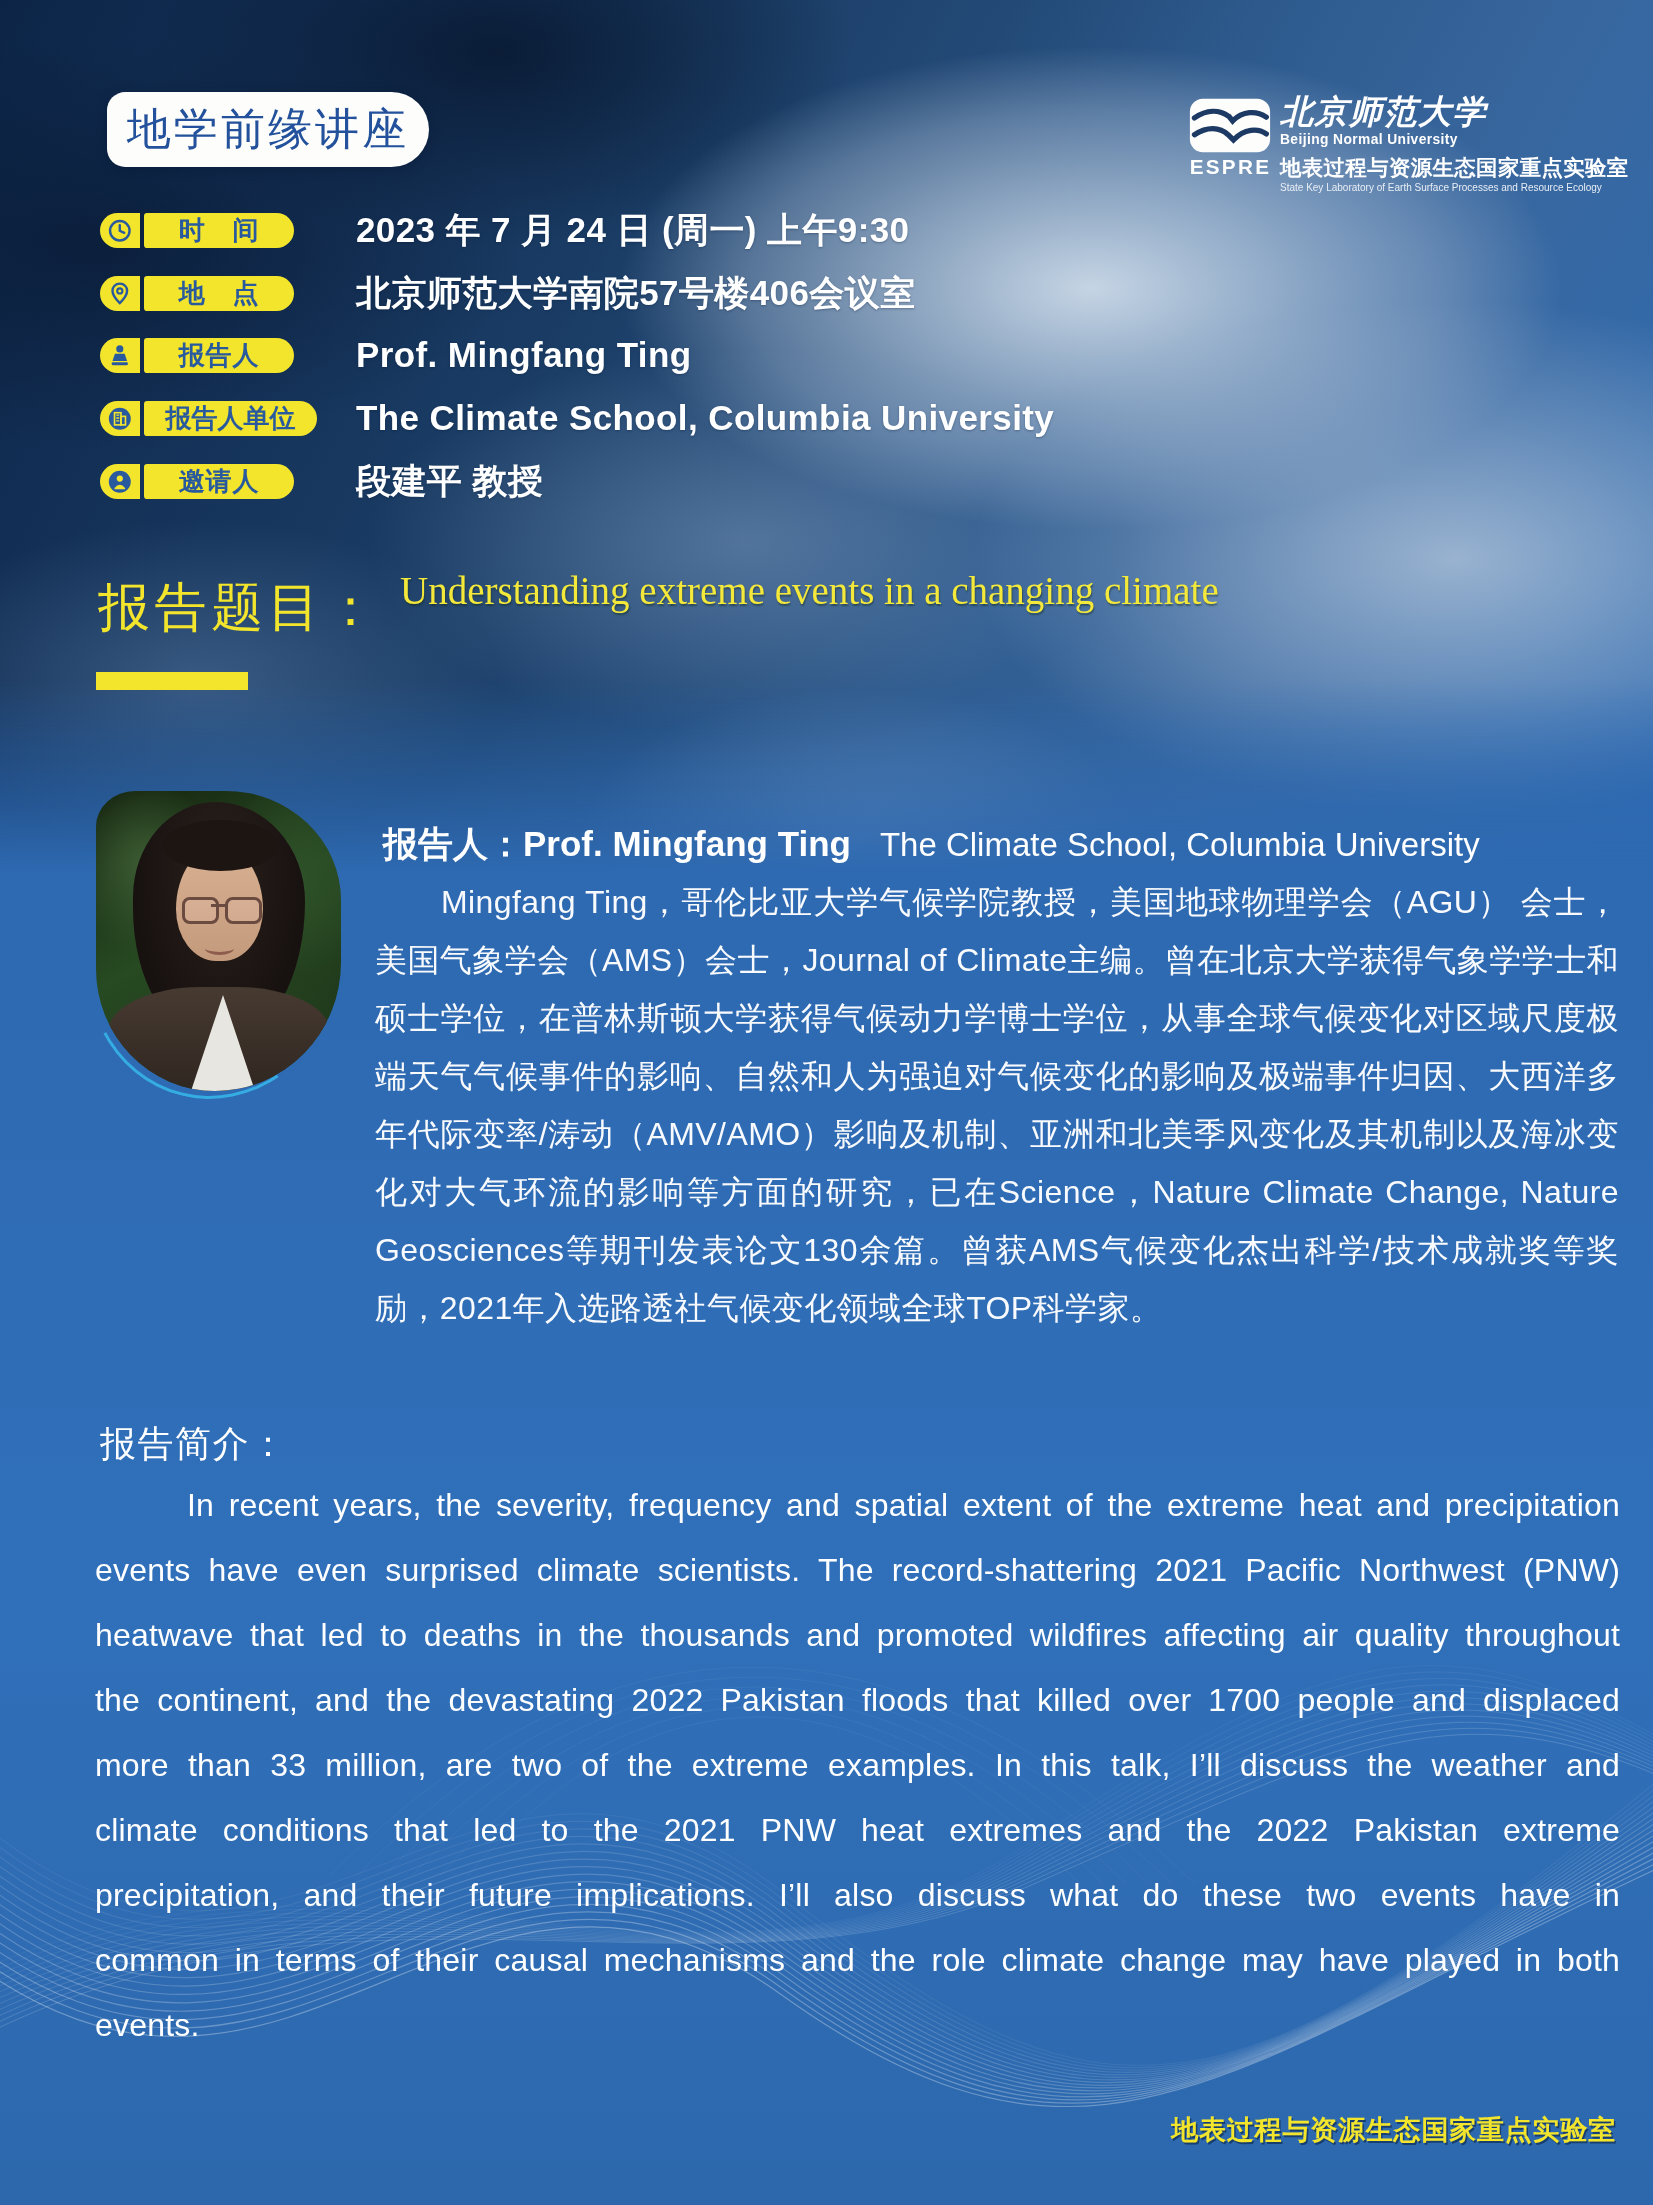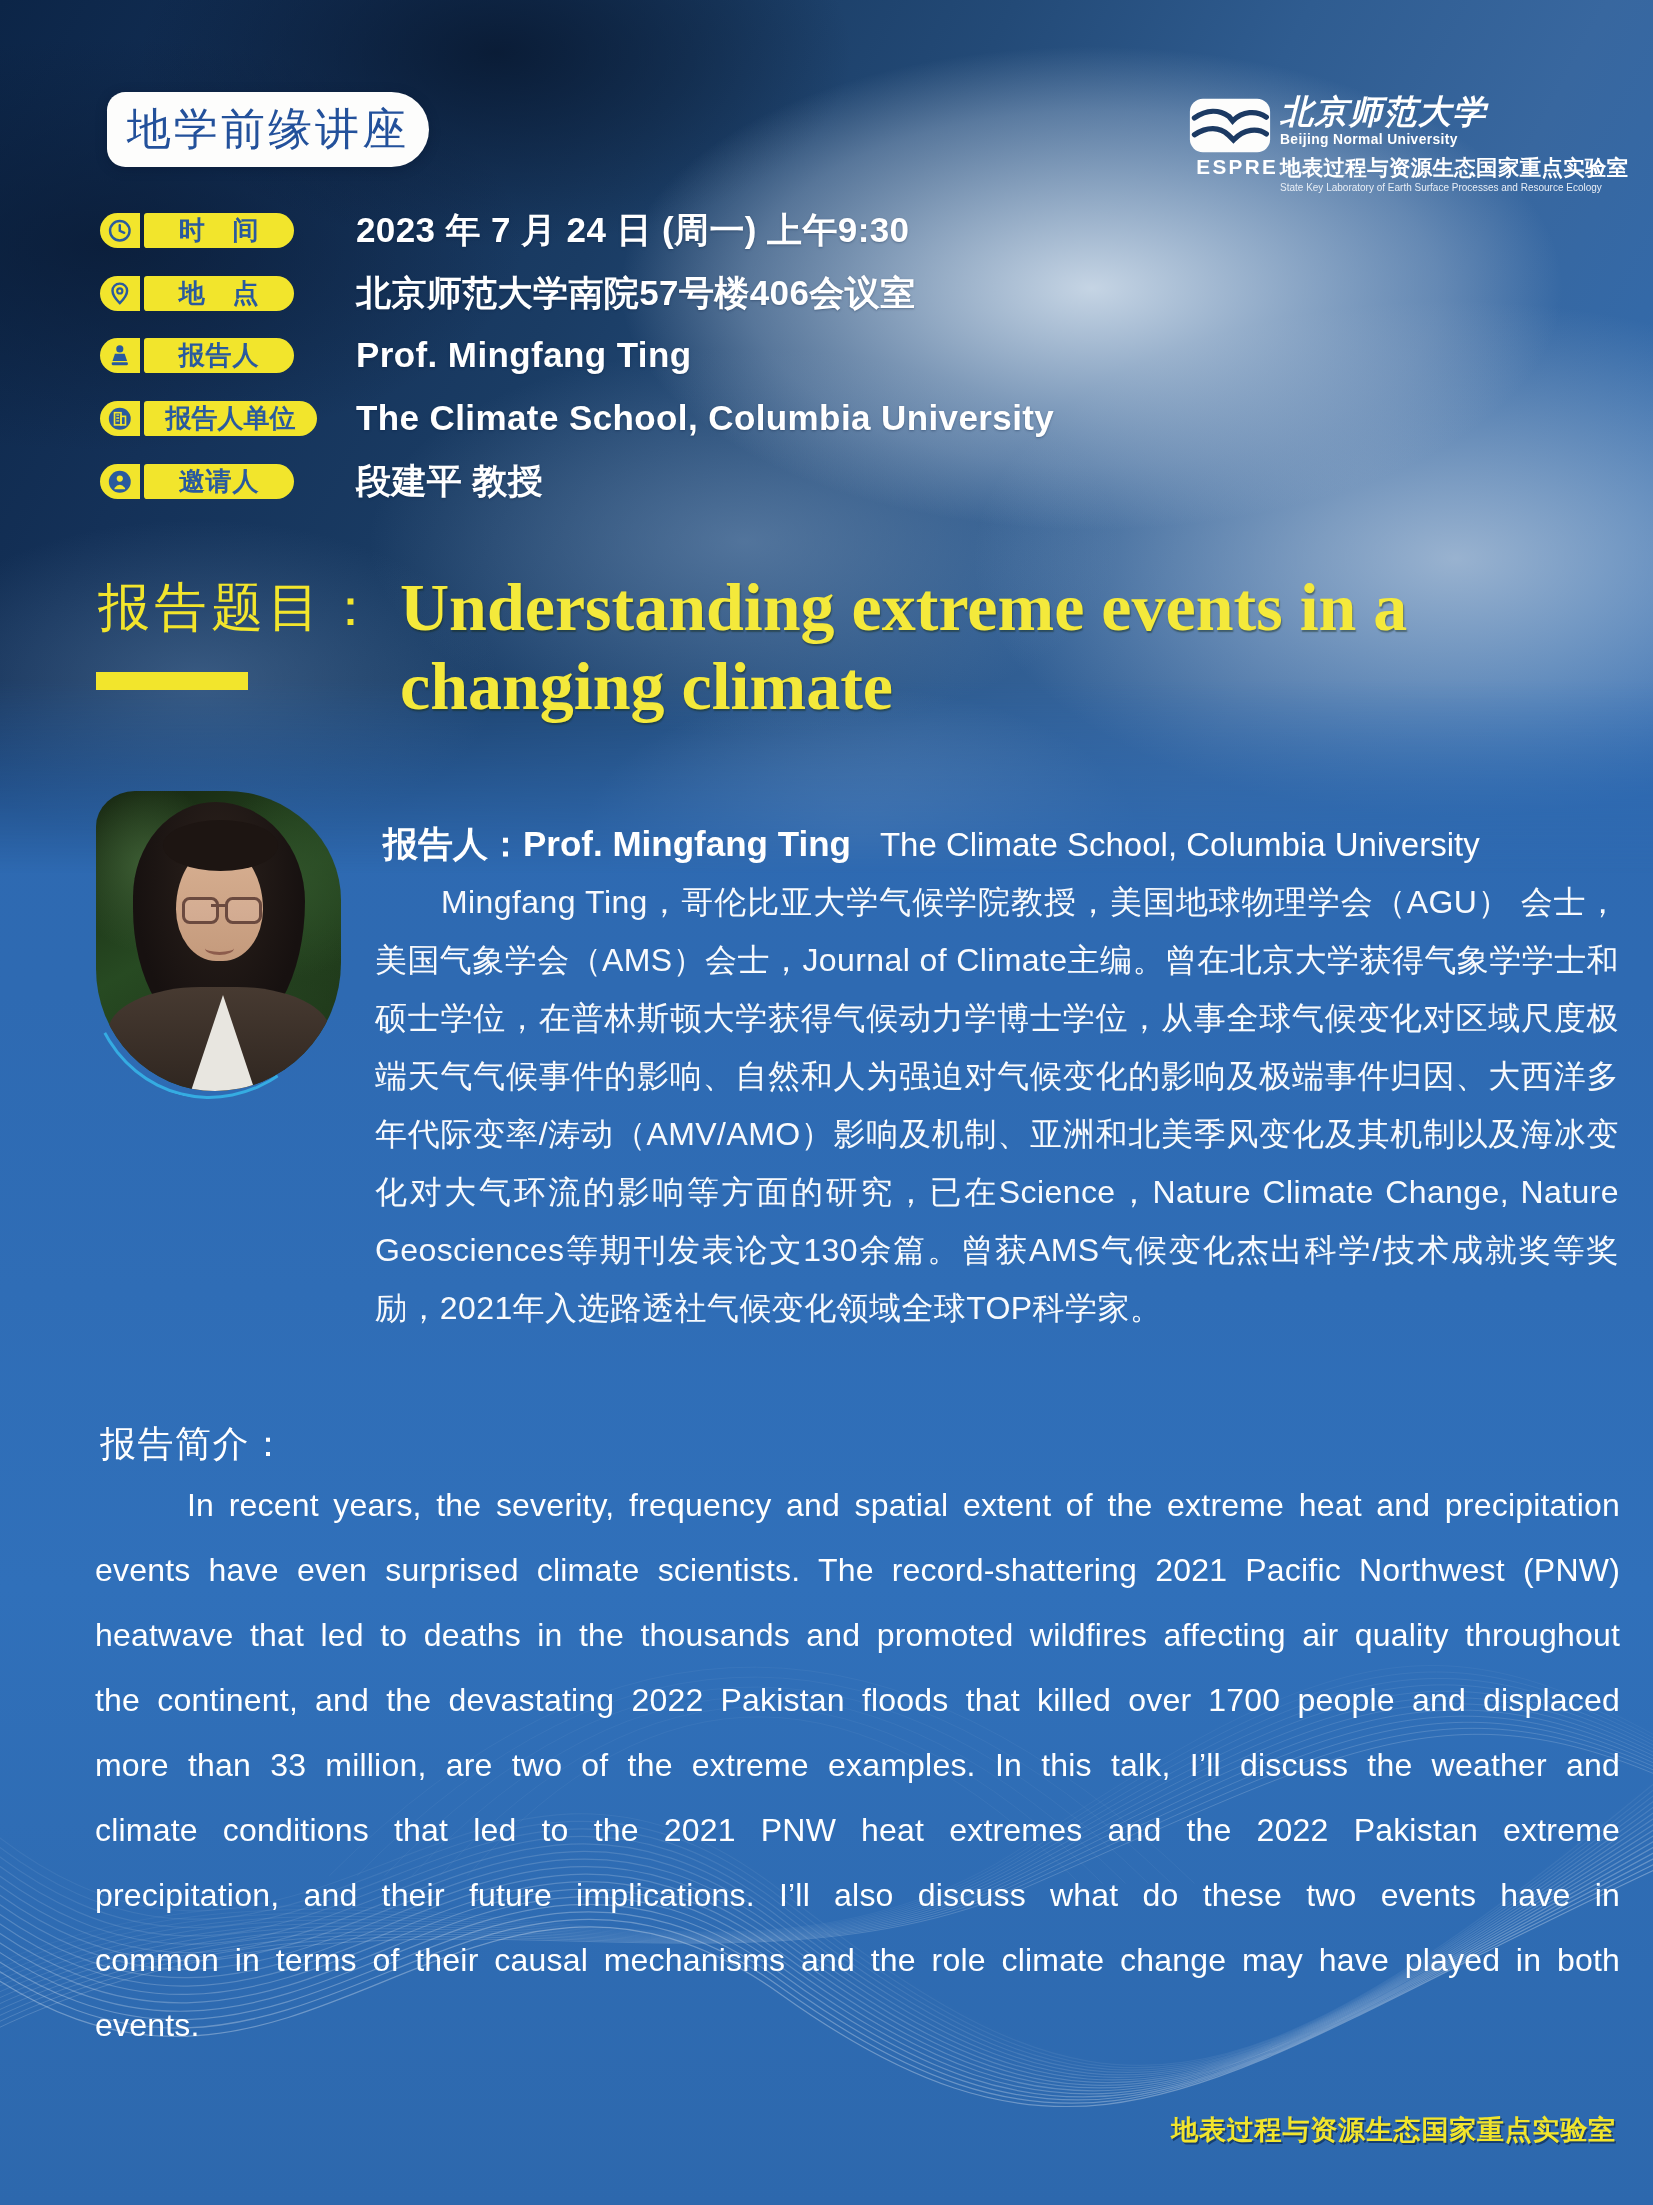--- a/index.html
+++ b/index.html
@@ -30,21 +30,21 @@
   
   .badge{
     left:107px;top:92px;width:322px;height:75px;background:#fdfdfc;
     border-radius:20px 41px 41px 20px;display:flex;align-items:center;justify-content:center;
     box-shadow:0 2.3px 10.7px rgba(5,20,45,.35);
   }
   .badge span{font-size:44px;font-weight:normal;color:#23519b;letter-spacing:3.1px;}
 
   
   .logo-box{left:1189px;top:98px;width:82px;height:55px;}
-  .logo-acronym{left:1183px;top:155px;width:95px;text-align:right;color:#fff;font-weight:bold;font-size:20.7px;letter-spacing:2.3px;}
+  .logo-acronym{left:1183px;top:155px;width:95px;text-align:center;color:#fff;font-weight:bold;font-size:20.7px;letter-spacing:2.3px;}
   .uni-zh{left:1280px;top:90px;color:#fff;font-size:33px;font-weight:bold;font-style:italic;font-family:"Liberation Serif","DejaVu Serif",serif;letter-spacing:1.5px;}
   .uni-en{left:1280px;top:132px;color:#fff;font-size:13.8px;font-weight:bold;letter-spacing:0.4px;}
   .lab-zh{left:1280px;top:153px;color:#fff;font-size:21.4px;font-weight:bold;letter-spacing:0.4px;}
   .lab-en{left:1280px;top:182px;color:#e8eef6;font-size:10px;}
 
   
   .info-row{left:0;top:0;width:1342px;height:35px;}
   .chip-icon{
     position:absolute;left:100px;top:0;width:40px;height:35px;background:#f2e52c;
     border-radius:17.6px 0 0 17.6px;display:flex;align-items:center;justify-content:center;
@@ -57,21 +57,21 @@
   .info-row.wide .chip-label{width:173px;letter-spacing:0;}
   .row-value{
     position:absolute;left:356px;top:-3.1px;height:41px;display:flex;align-items:center;
     color:#fff;font-size:35px;font-weight:bold;letter-spacing:0.4px;text-shadow:0 0.8px 2.3px rgba(10,30,60,.35);
   }
 
   
   .title-label{left:98px;top:573px;color:#f2e52c;font-size:52px;font-weight:300;letter-spacing:4.6px;}
   .title-en{
     left:400px;top:568px;width:1225px;color:#f4e93b;
-    font-family:"Liberation Serif","DejaVu Serif",serif;font-weight:bold;font-size:68px;
+    font-family:"Liberation Serif","DejaVu Serif",serif;font-weight:normal;font-size:39px;
     text-shadow:0.8px 1.5px 1.5px rgba(20,40,20,.45);
   }
   .title-underline{left:96px;top:672px;width:152px;height:18.4px;background:#f2e52c;}
 
   
   .photo{
     left:96px;top:791px;width:245px;height:300px;overflow:hidden;
     border-radius:44px 130px 142px 134px / 40px 123px 145px 138px;
     background:
       radial-gradient(107px 123px at 20% 25%, #3c5c33, transparent 70%),

